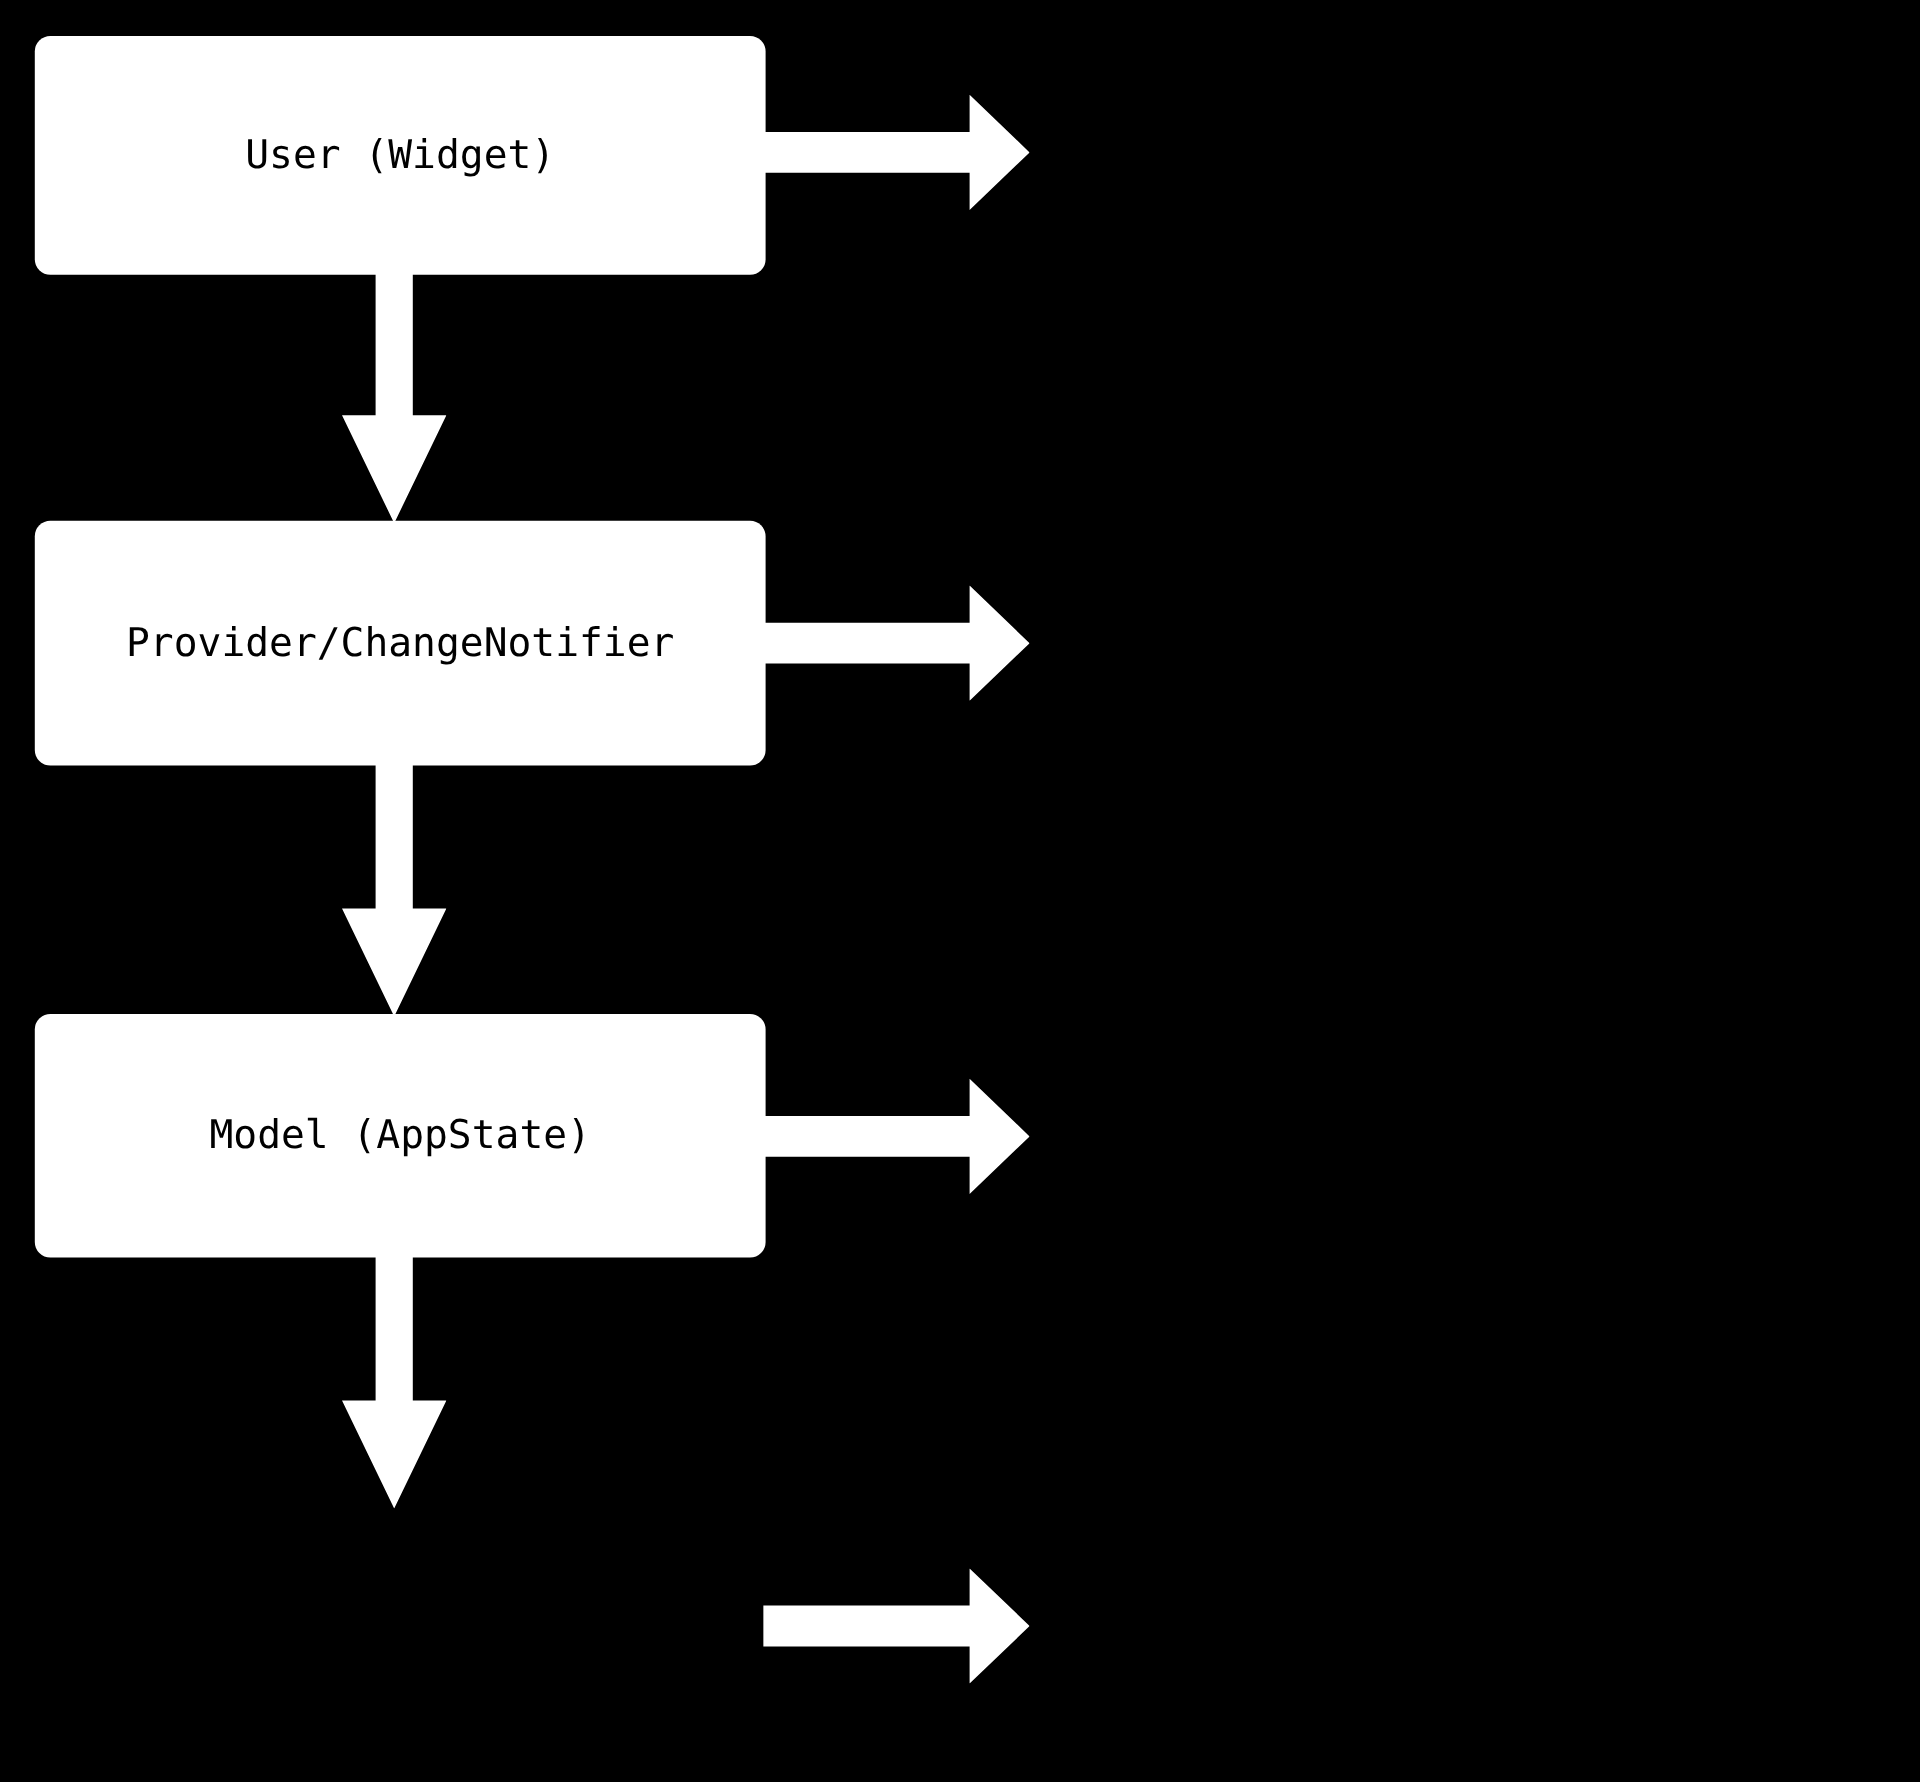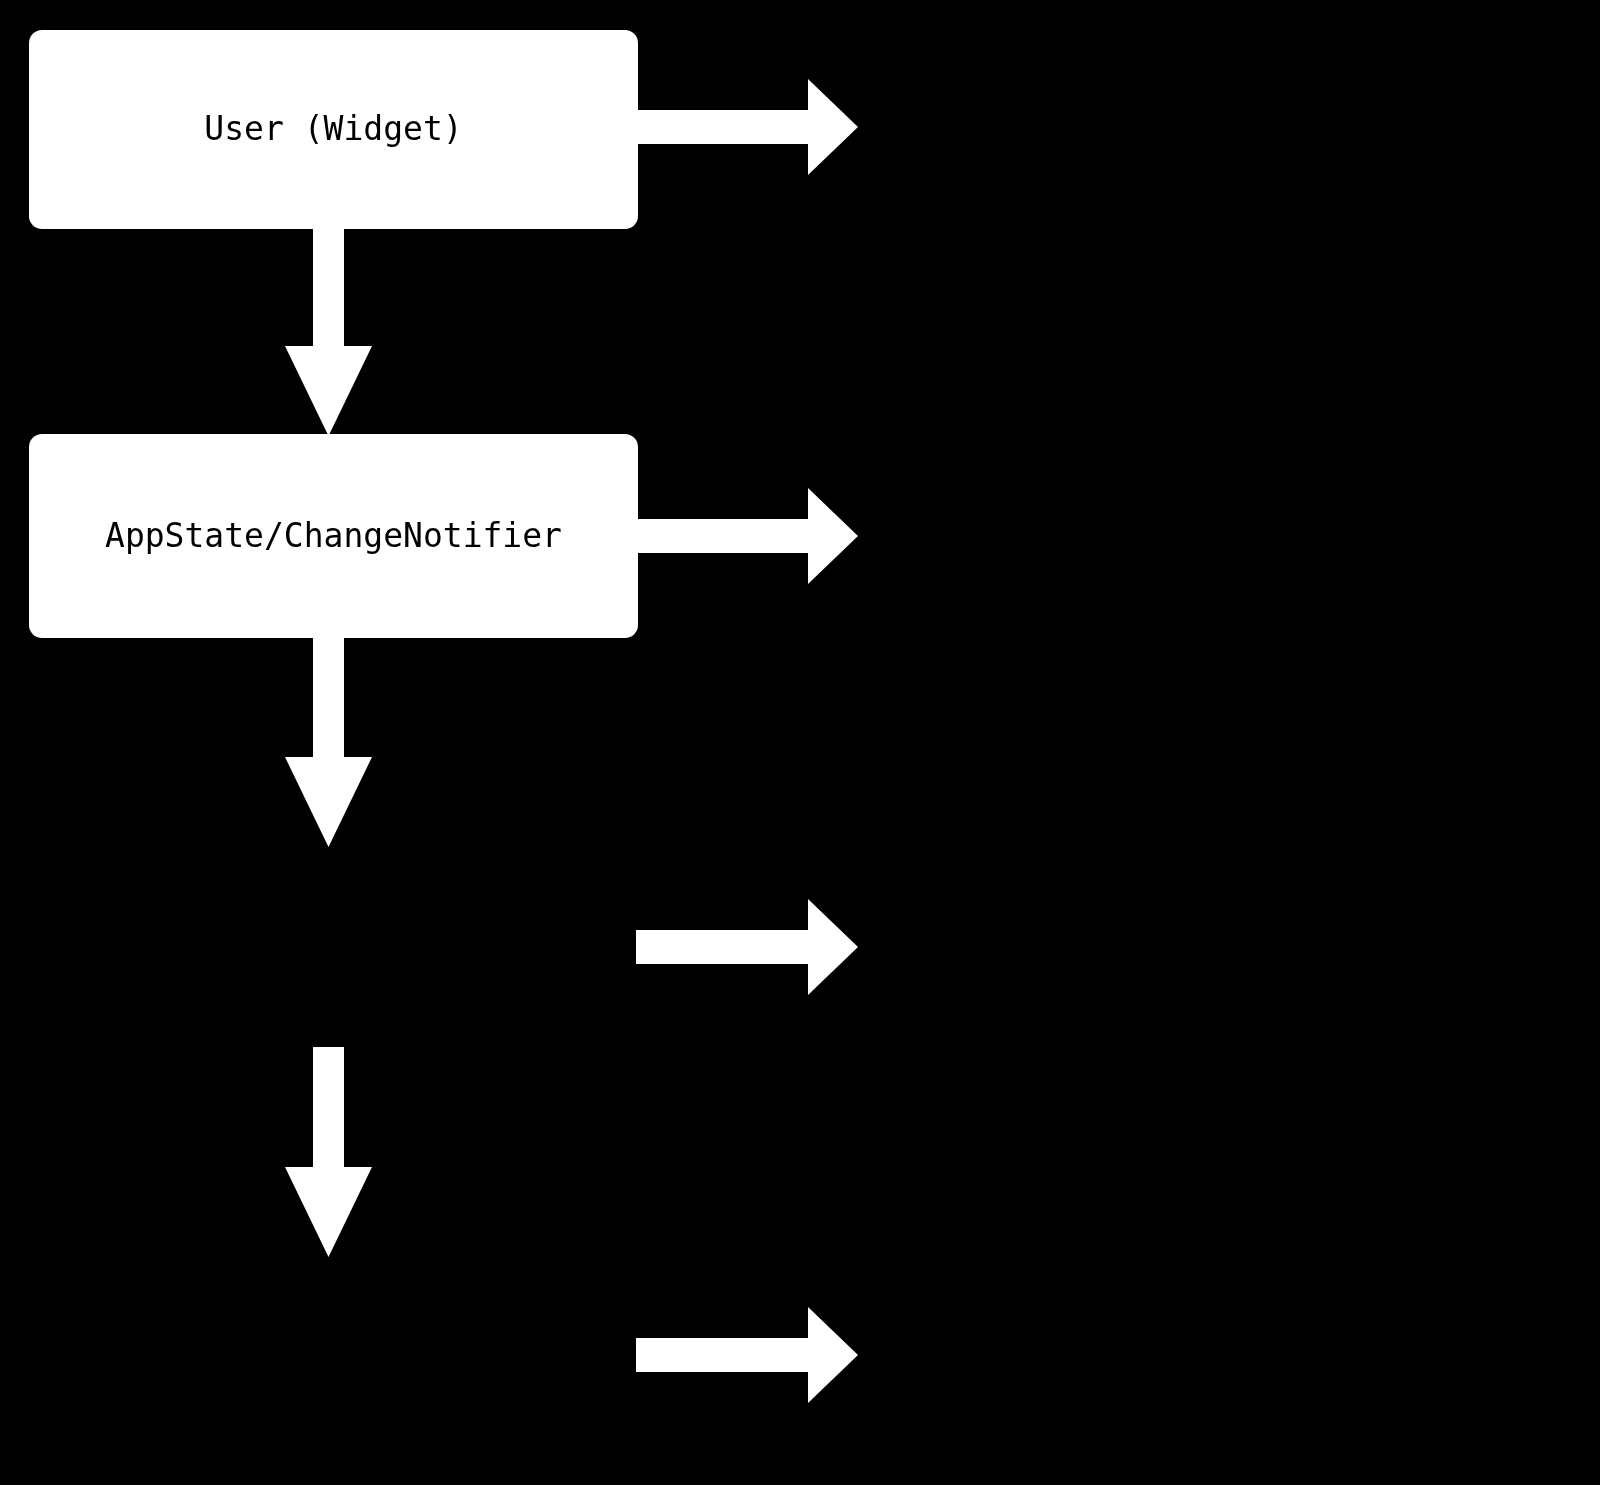--- a/index.html
+++ b/index.html
@@ -71,23 +71,26 @@
 </head>
 <body>
 
 <div id="canvas">
 
   <div class="node n1">
     <span class="node-label">User (Widget)</span>
   </div>
 
   <div class="node n2">
-    <span class="node-label">AppState/ChangeNotifier</span>
+    <span class="node-label">Provider/ChangeNotifier</span>
   </div>
 
+  <div class="node n3">
+    <span class="node-label">Model (AppState)</span>
+  </div>
 
 
   <div class="arrow-right a1">
     <svg viewBox="0 0 222 96" preserveAspectRatio="none" aria-hidden="true">
       <polygon points="0,31 172,31 172,0 222,48 172,96 172,65 0,65" fill="#ffffff"></polygon>
     </svg>
   </div>
   <div class="arrow-right a2">
     <svg viewBox="0 0 222 96" preserveAspectRatio="none" aria-hidden="true">
       <polygon points="0,31 172,31 172,0 222,48 172,96 172,65 0,65" fill="#ffffff"></polygon>

